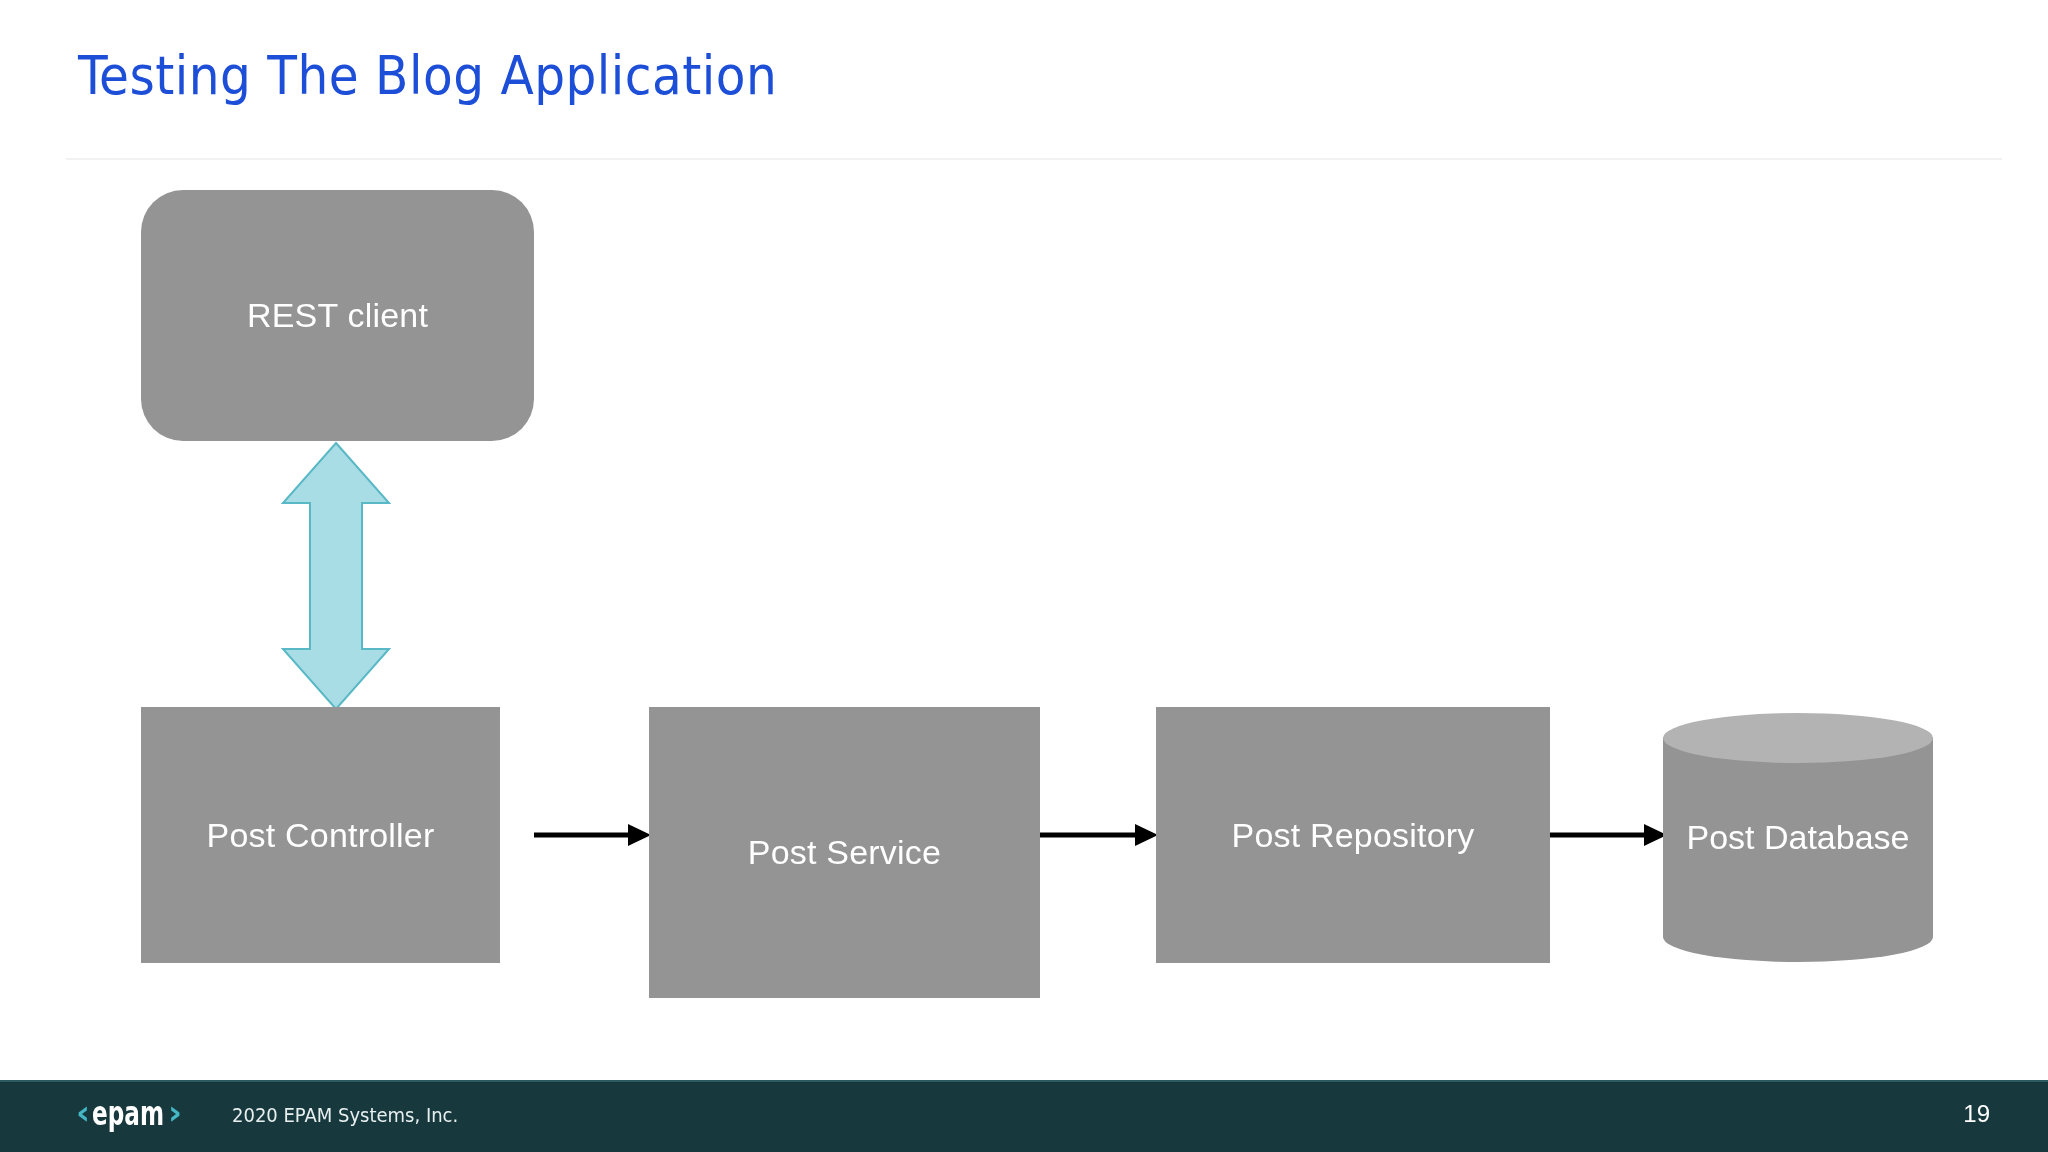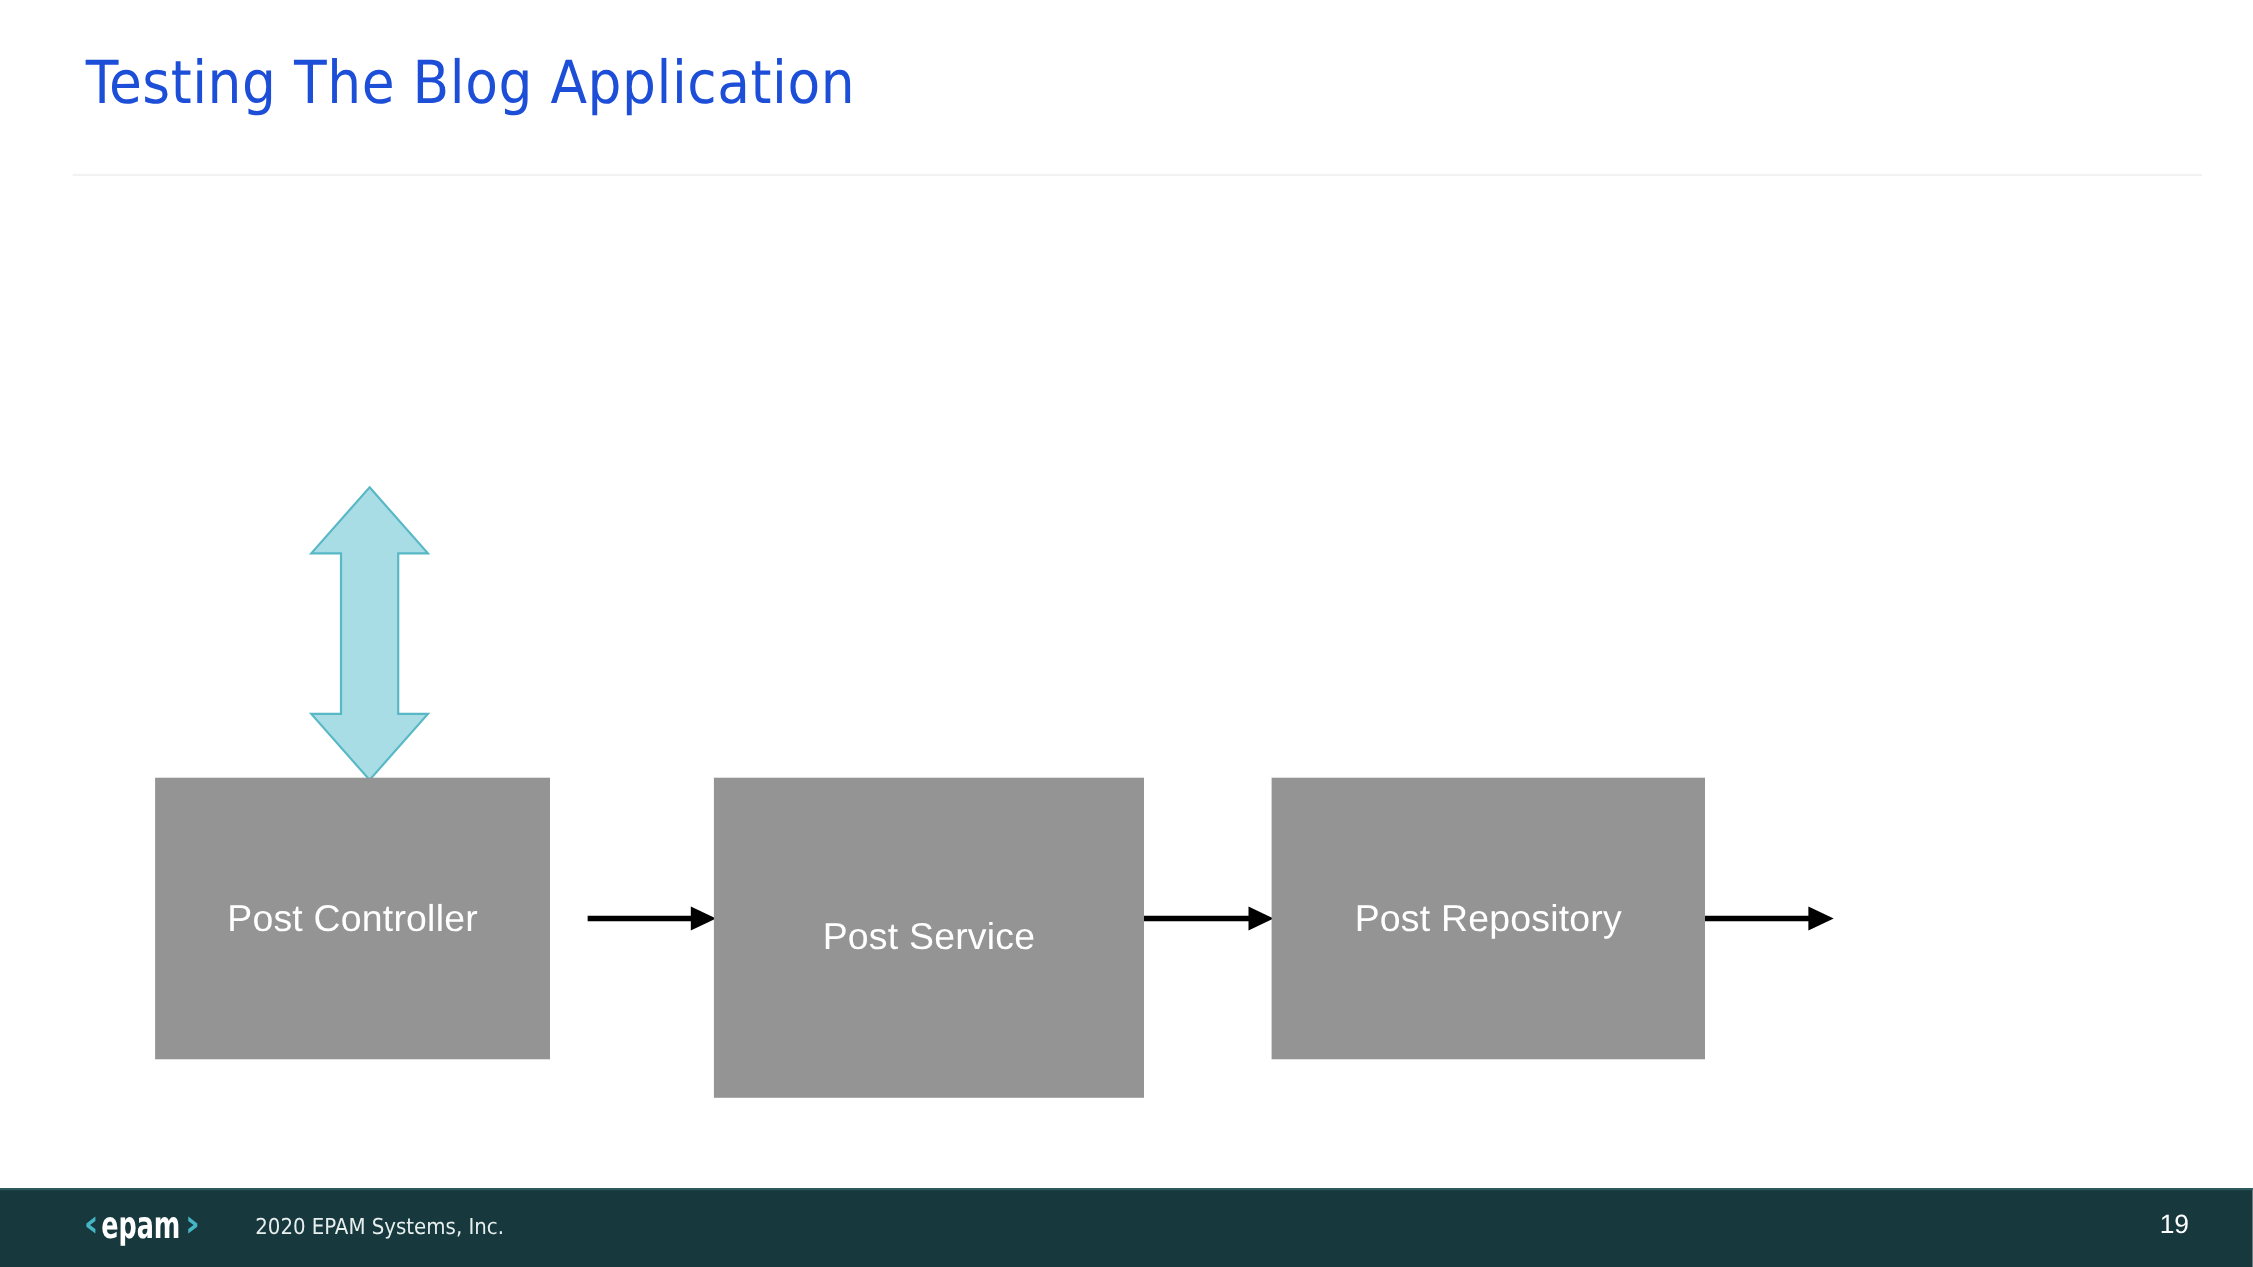--- a/index.html
+++ b/index.html
@@ -195,20 +195,23 @@
   }
 </style>
 </head>
 <body>
 
 <div id="slide">
 
   <div class="slide-title">Testing The Blog Application</div>
   <div class="title-divider"></div>
 
+  <div class="node rounded" id="node-rest-client">
+    <span>REST client</span>
+  </div>
 
   <svg id="arrow-rest-controller" viewBox="0 0 114 270">
     <polygon points="57,2 110,62 83,62 83,208 110,208 57,268 4,208 31,208 31,62 4,62" fill="#a9dde5" stroke="#58b8c6" stroke-width="2"></polygon>
   </svg>
 
   <div class="node" id="node-post-controller">
     <span>Post Controller</span>
   </div>
 
   <svg class="arrow-h" id="arrow-controller-service" viewBox="0 0 118 30">
@@ -227,20 +230,26 @@
 
   <div class="node" id="node-post-repository">
     <span>Post Repository</span>
   </div>
 
   <svg class="arrow-h" id="arrow-repository-database" viewBox="0 0 118 30">
     <line x1="0" y1="15" x2="96" y2="15" stroke="#000000" stroke-width="5"></line>
     <polygon points="94,4 117,15 94,26" fill="#000000"></polygon>
   </svg>
 
+  <div id="node-post-database">
+    <div class="cyl-bottom"></div>
+    <div class="cyl-body"></div>
+    <div class="cyl-top"></div>
+    <div class="cyl-label">Post Database</div>
+  </div>
 
   <div class="footer"></div>
 
   <div class="epam-logo">
     <svg width="108" height="40" viewBox="0 0 108 40">
       <text x="0" y="31" font-family="DejaVu Sans, sans-serif" font-size="34" font-weight="700" fill="#45b6c4">‹</text>
       <text x="16" y="32" font-family="DejaVu Sans, sans-serif" font-size="34" font-weight="700" fill="#ffffff" textLength="72" lengthAdjust="spacingAndGlyphs">epam</text>
       <text x="92" y="31" font-family="DejaVu Sans, sans-serif" font-size="34" font-weight="700" fill="#45b6c4">›</text>
     </svg>
   </div>

